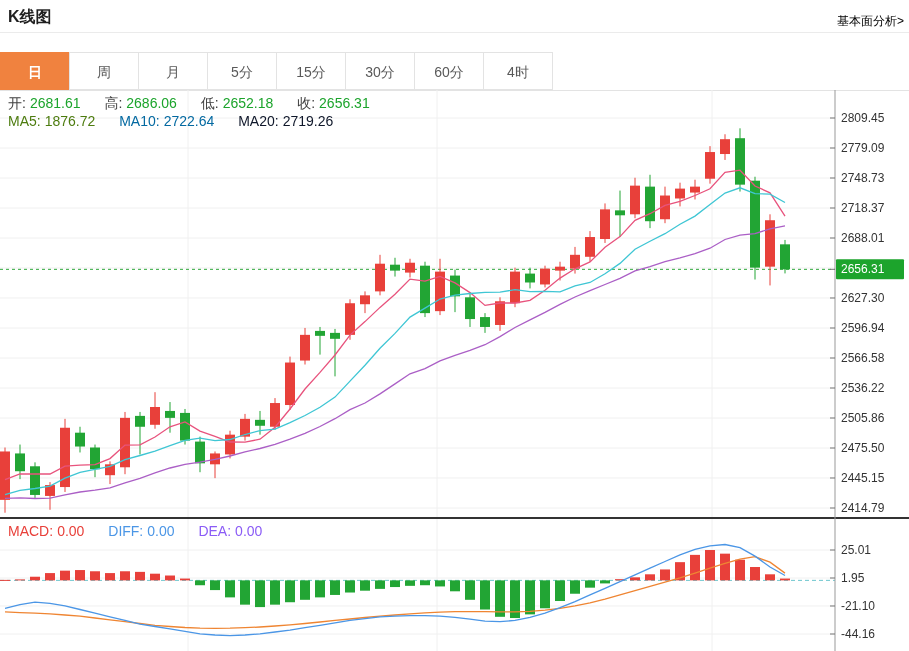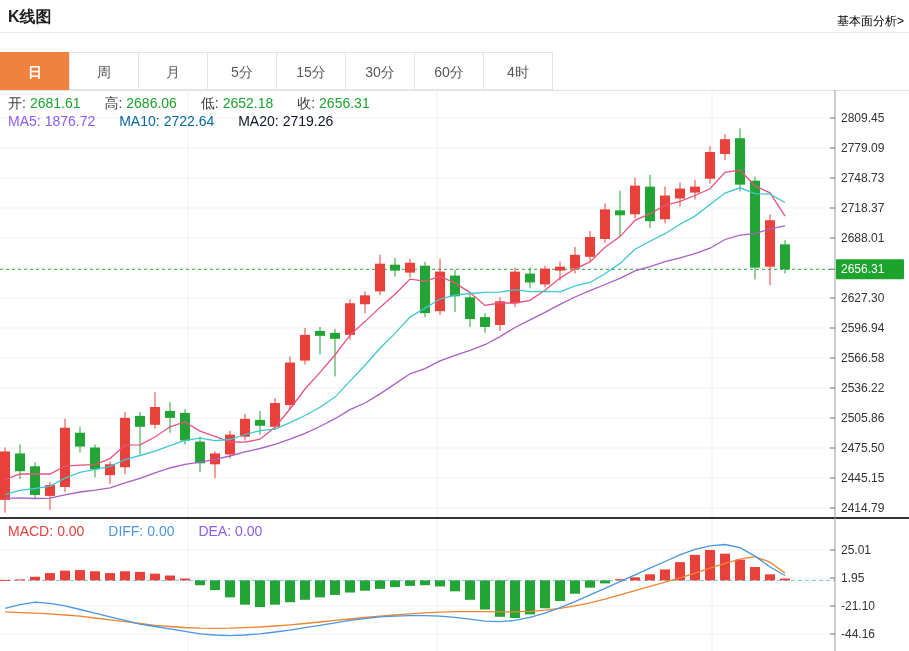--- a/index.html
+++ b/index.html
@@ -15,21 +15,21 @@
   .tab:first-child{margin-left:0}
   .tab.active{background:#f0823f;color:#fff;border-color:#f0823f;font-weight:bold}
   .chart-area{position:absolute;left:0;top:90px;width:909px;height:561px}
   .legend-row{position:absolute;left:8px;font-size:14px;white-space:nowrap;z-index:3}
   .legend-row span{margin-right:4px}
   .legend-row .pair{margin-right:16px}
   .row-ohlc{top:5px;color:#404040}
   .row-ma{top:23px}
   .row-macd{top:433px}
   .v-green{color:#1ca42c}
-  .l-ma5,.v-ma5{color:#8b5cf6}
+  .l-ma5,.v-ma5{color:#4d7c0f}
   .l-ma10,.v-ma10{color:#0369a1}
   .l-ma20,.v-ma20{color:#0f172a}
   .l-macd,.v-macd{color:#e8403a}
   .l-diff,.v-diff{color:#4b96e6}
   .l-dea,.v-dea{color:#8b5cf6}
   svg{position:absolute;left:0;top:0}
 </style>
 </head>
 <body>
 

